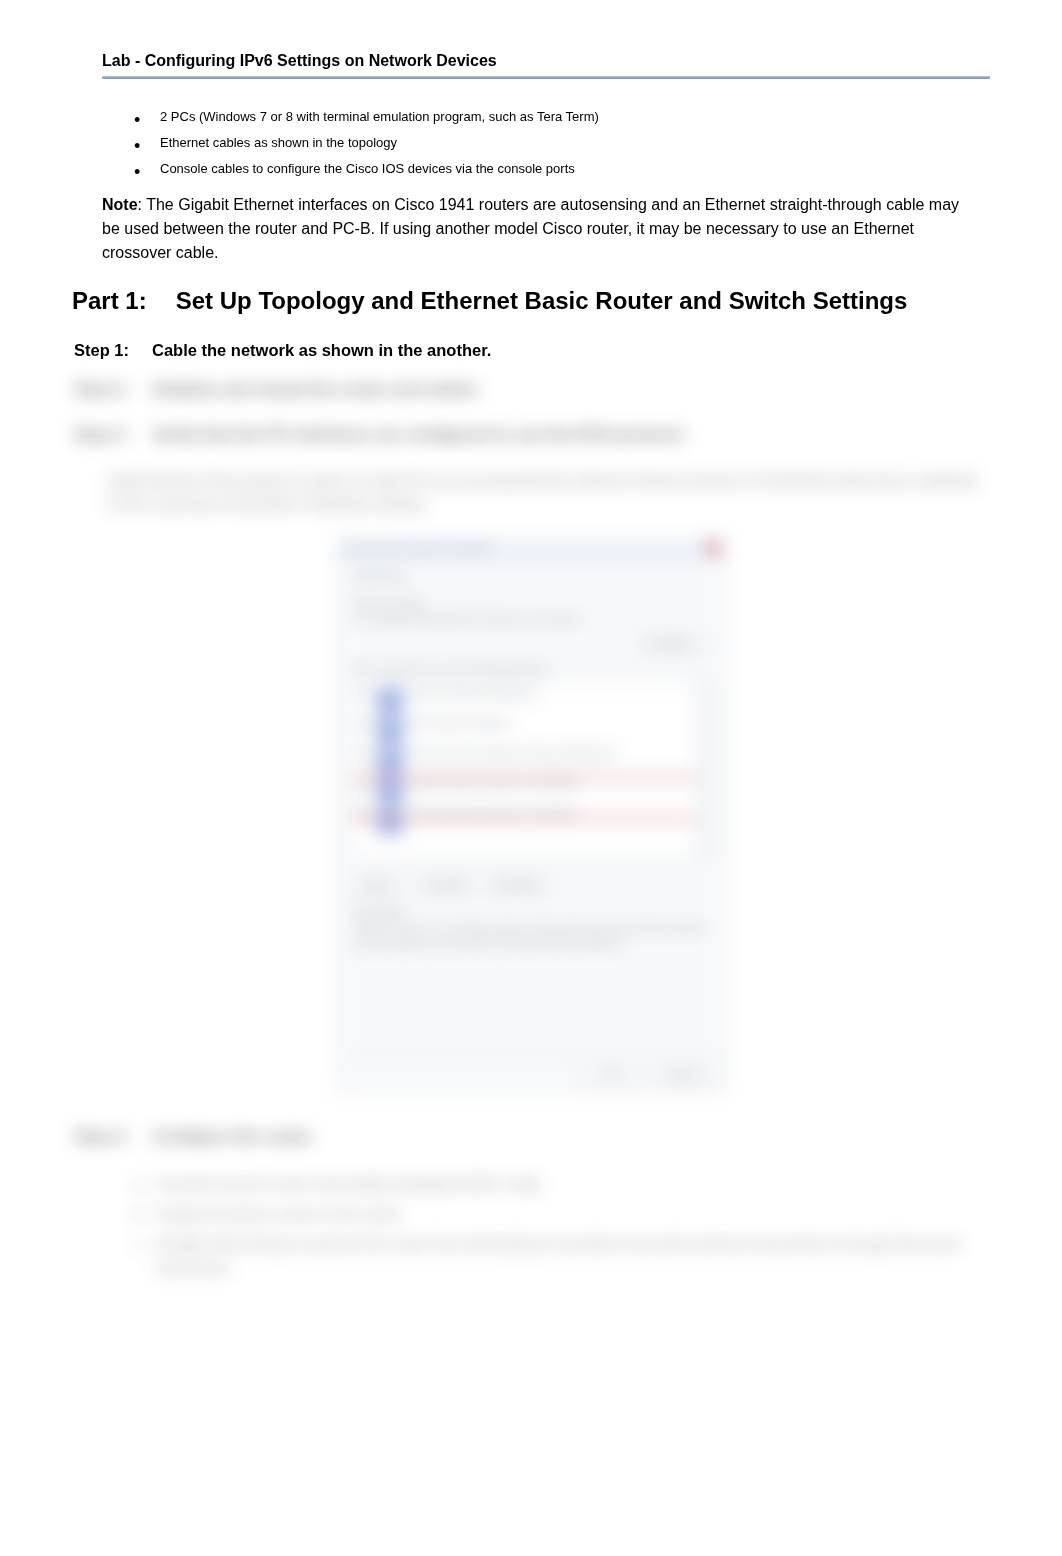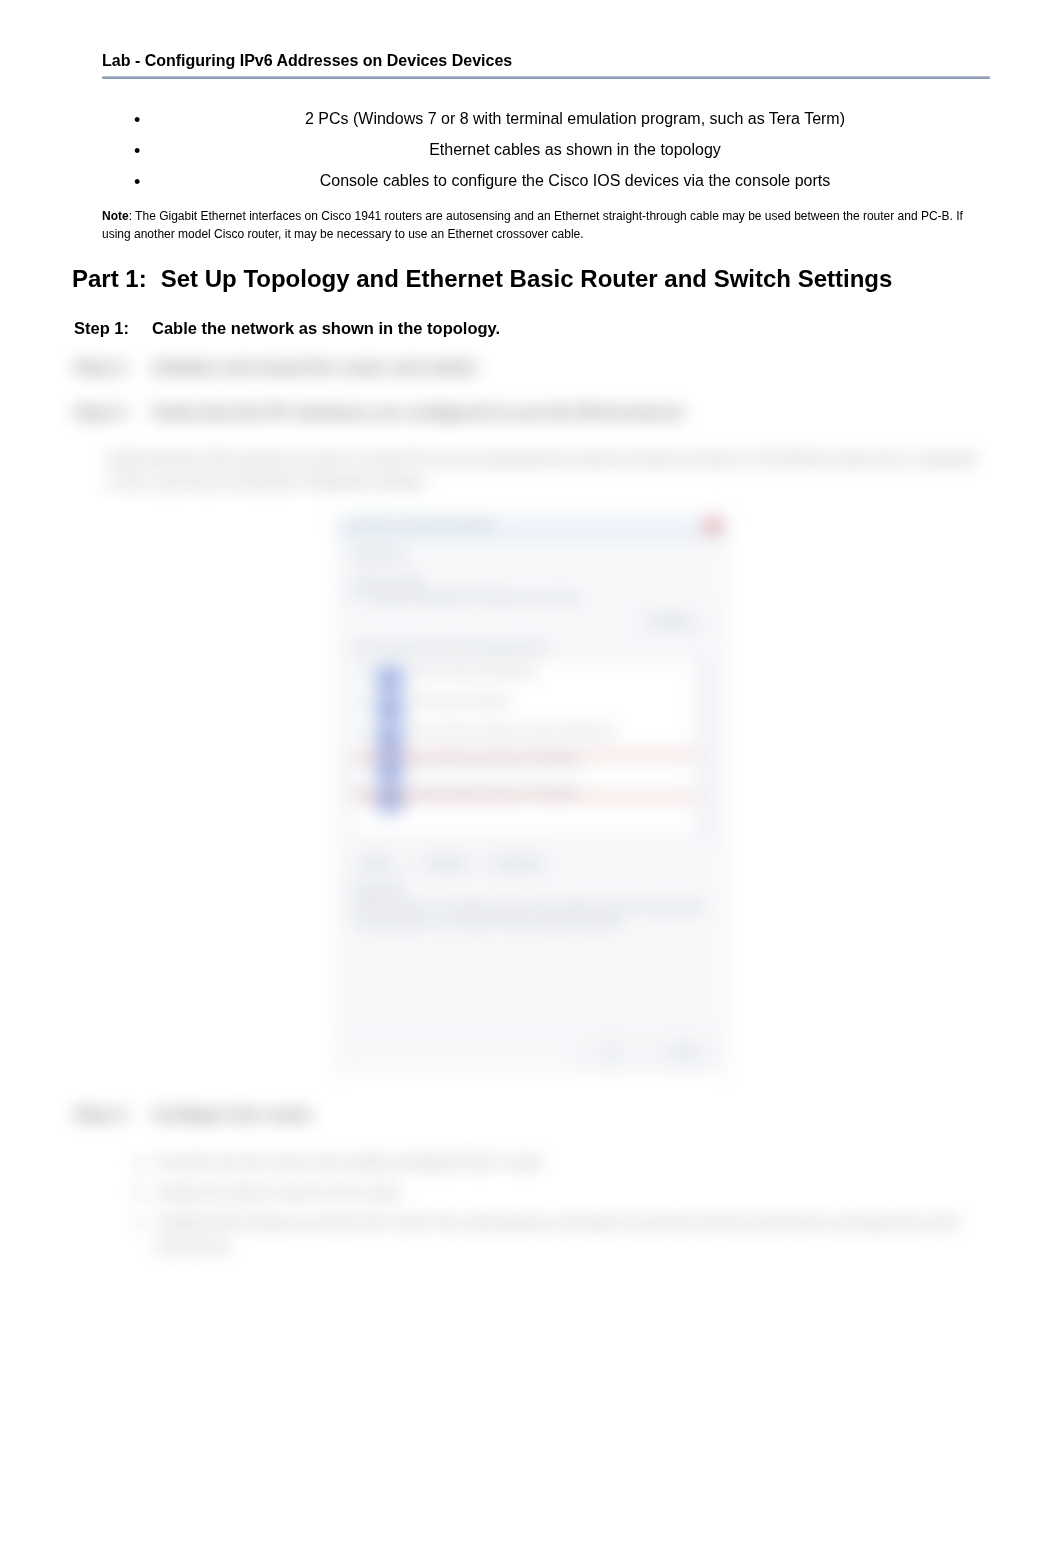--- a/index.html
+++ b/index.html
@@ -27,49 +27,48 @@
     margin-bottom: 28px;
     margin-left: 30px;
     border-radius: 1px;
   }
   .bullet-list {
     list-style: none;
     margin-left: 62px;
     margin-bottom: 14px;
   }
   .bullet-list li {
-    font-size: 16px;
+    font-size: 13px;
     line-height: 1.55;
     margin-bottom: 6px;
     position: relative;
     padding-left: 26px;
-    text-align: center;
   }
   .bullet-list li::before {
     content: "•";
     position: absolute;
     left: 0;
     top: 0;
     font-size: 18px;
     color: #000;
   }
   .note-para {
-    font-size: 12px;
+    font-size: 16px;
     line-height: 1.5;
     margin-left: 30px;
     margin-right: 10px;
     margin-bottom: 22px;
   }
   .note-bold { font-weight: bold; }
   .part-heading {
     font-size: 24px;
     font-weight: bold;
     margin-bottom: 26px;
     display: flex;
-    gap: 14px;
+    gap: 29px;
   }
   .step-heading {
     font-size: 16.5px;
     font-weight: bold;
     margin-bottom: 20px;
     margin-left: 2px;
     display: flex;
     gap: 23px;
   }
   .step-heading .step-label { flex: 0 0 auto; }
@@ -189,41 +188,41 @@
     color: #444;
   }
   .sub-list li .letter {
     position: absolute; left: 0; top: 0;
   }
 </style>
 </head>
 <body>
 
 <div class="page">
-  <div class="header-title">Lab - Configuring IPv6 Addresses on Devices Devices</div>
+  <div class="header-title">Lab - Configuring IPv6 Settings on Network Devices</div>
   <div class="header-rule"></div>
 
   <ul class="bullet-list">
     <li>2 PCs (Windows 7 or 8 with terminal emulation program, such as Tera Term)</li>
     <li>Ethernet cables as shown in the topology</li>
     <li>Console cables to configure the Cisco IOS devices via the console ports</li>
   </ul>
 
   <p class="note-para">
     <span class="note-bold">Note</span><span>: The Gigabit Ethernet interfaces on Cisco 1941 routers are autosensing and an Ethernet straight-through cable may be used between the router and PC-B. If using another model Cisco router, it may be necessary to use an Ethernet crossover cable.</span>
   </p>
 
   <div class="part-heading">
     <span>Part 1:</span>
     <span>Set Up Topology and Ethernet Basic Router and Switch Settings</span>
   </div>
 
   <div class="step-heading">
     <span class="step-label">Step 1:</span>
-    <span class="step-text">Cable the network as shown in the topology.</span>
+    <span class="step-text">Cable the network as shown in the another.</span>
   </div>
 
   <div class="blurred-area">
 
     <div class="step-heading">
       <span class="step-label">Step 2:</span>
       <span class="step-text">Initialize and reload the router and switch.</span>
     </div>
 
     <div class="step-heading">

